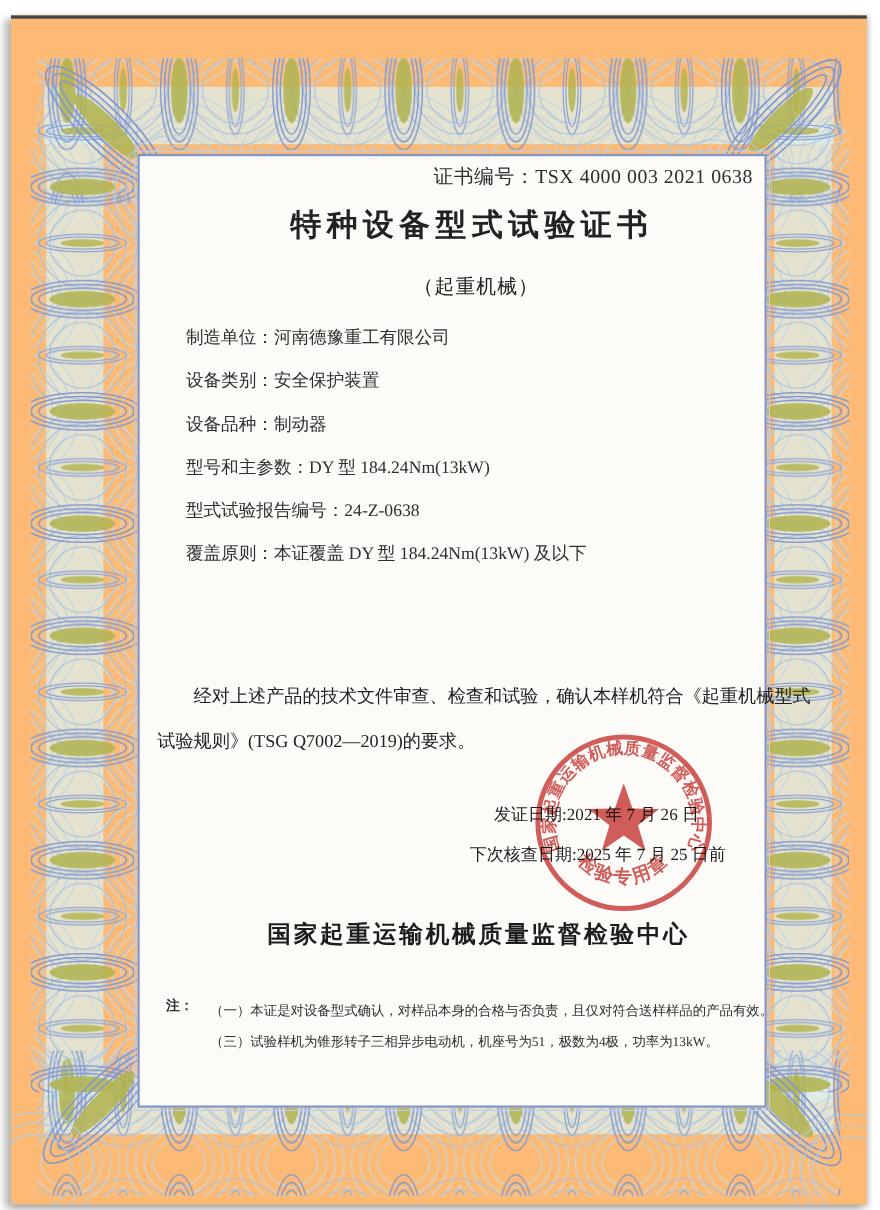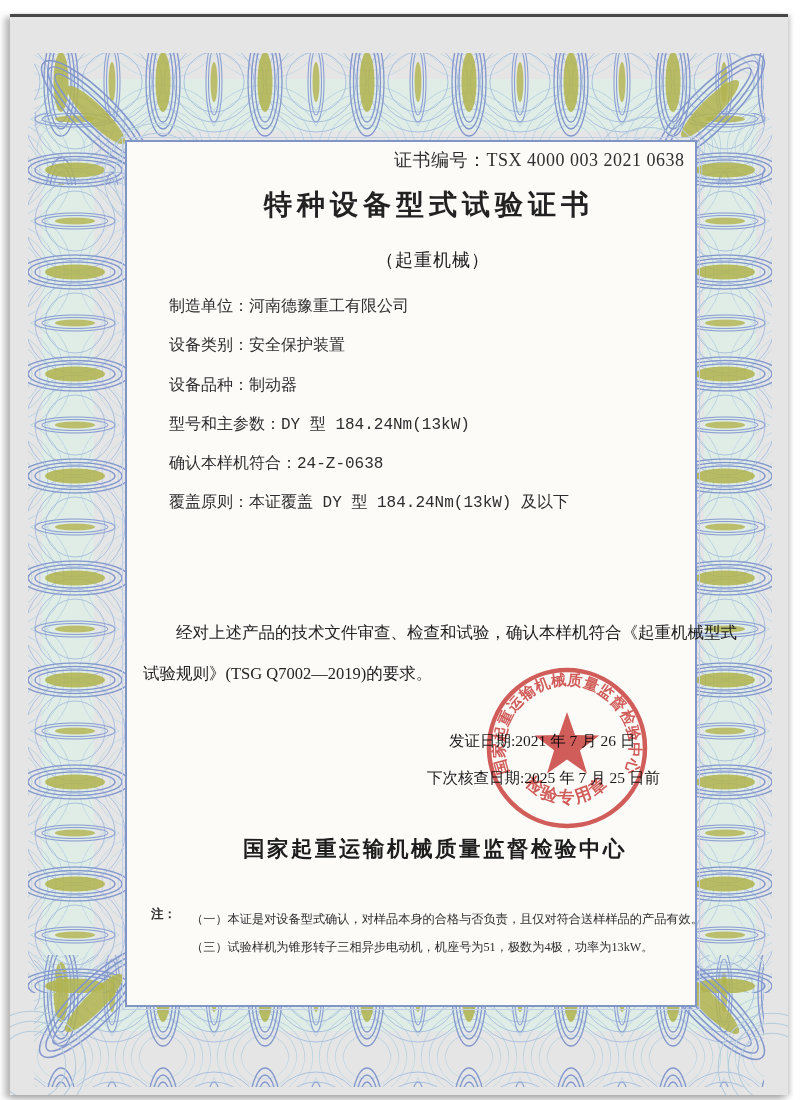--- a/index.html
+++ b/index.html
@@ -3,38 +3,38 @@
 <meta charset="utf-8">
 <style>
   html,body{margin:0;padding:0;}
   body{
     width:800px;height:1100px;position:relative;background:#ffffff;
     font-family:"Liberation Serif","DejaVu Serif",serif;
     color:#2e2e2e;overflow:hidden;
   }
   .page{
     position:absolute;left:10px;top:14px;width:778px;height:1078px;
-    background:#e5e5e5;
+    background:#fdba74;
     border-top:3px solid #474747;
     box-shadow:-6px 3px 6px rgba(125,125,125,.45), 3px 0 3px rgba(165,165,165,.3), 0 4px 6px rgba(140,140,140,.4);
   }
   .border-art{position:absolute;left:0;top:0;}
   .panel{
     position:absolute;left:115px;top:123px;width:568px;height:863px;
     background:#fcfbf8;
     border:2px solid #8094c5;
     outline:1px solid #c2cde6;outline-offset:2px;
     z-index:2;
   }
   .cert-no{position:absolute;left:267px;top:6px;font-size:18px;white-space:nowrap;letter-spacing:.5px;}
   .title{position:absolute;left:0;top:44px;width:568px;text-align:center;transform:translateX(18px);
     font-family:"Liberation Sans","DejaVu Sans",sans-serif;font-weight:bold;font-size:28px;letter-spacing:5px;color:#222;}
   .subtitle{position:absolute;left:0;top:106px;width:568px;text-align:center;transform:translateX(22px);
     font-size:18px;letter-spacing:1px;color:#222;}
-  .fields{position:absolute;left:42px;top:146px;width:520px;font-family:Liberation Mono, monospace;}
+  .fields{position:absolute;left:42px;top:146px;width:520px;}
   .field{line-height:39.3px;font-size:16px;white-space:nowrap;}
   .statement{position:absolute;left:16px;top:470px;width:548px;font-size:16.5px;line-height:41px;color:#222;}
   .statement .l1{text-indent:2em;white-space:nowrap;}
   .statement .l2{white-space:nowrap;}
   .dates{position:absolute;left:300px;top:580px;font-size:15.5px;line-height:37px;color:#1c1c1c;white-space:nowrap;}
   .dates .d1{padding-left:22px;}
   .issuer{position:absolute;left:0;top:692px;width:568px;text-align:center;transform:translateX(24px);
     font-family:"Liberation Sans","DejaVu Sans",sans-serif;font-weight:bold;font-size:21.5px;letter-spacing:2.5px;color:#1d1d1d;}
   .notes-label{position:absolute;left:24px;top:764px;font-size:12.5px;font-weight:bold;}
   .notes{position:absolute;left:64px;top:764px;width:496px;font-size:12.2px;line-height:27.6px;}
@@ -128,21 +128,21 @@
     </div>
 
     <div class="title">特种设备型式试验证书</div>
     <div class="subtitle">（起重机械）</div>
 
     <div class="fields">
       <div class="field"><span>制造单位：</span><span>河南德豫重工有限公司</span></div>
       <div class="field"><span>设备类别：</span><span>安全保护装置</span></div>
       <div class="field"><span>设备品种：</span><span>制动器</span></div>
       <div class="field"><span>型号和主参数：</span><span>DY 型 184.24Nm(13kW)</span></div>
-      <div class="field"><span>确认本样机符合：</span><span>24-Z-0638</span></div>
+      <div class="field"><span>型式试验报告编号：</span><span>24-Z-0638</span></div>
       <div class="field"><span>覆盖原则：</span><span>本证覆盖 DY 型 184.24Nm(13kW) 及以下</span></div>
     </div>
 
     <div class="statement">
       <div class="l1">经对上述产品的技术文件审查、检查和试验，确认本样机符合《起重机械型式</div>
       <div class="l2">试验规则》(TSG Q7002—2019)的要求。</div>
     </div>
 
     <div class="dates">
       <div class="d1">发证日期:2021 年 7 月 26 日</div>

